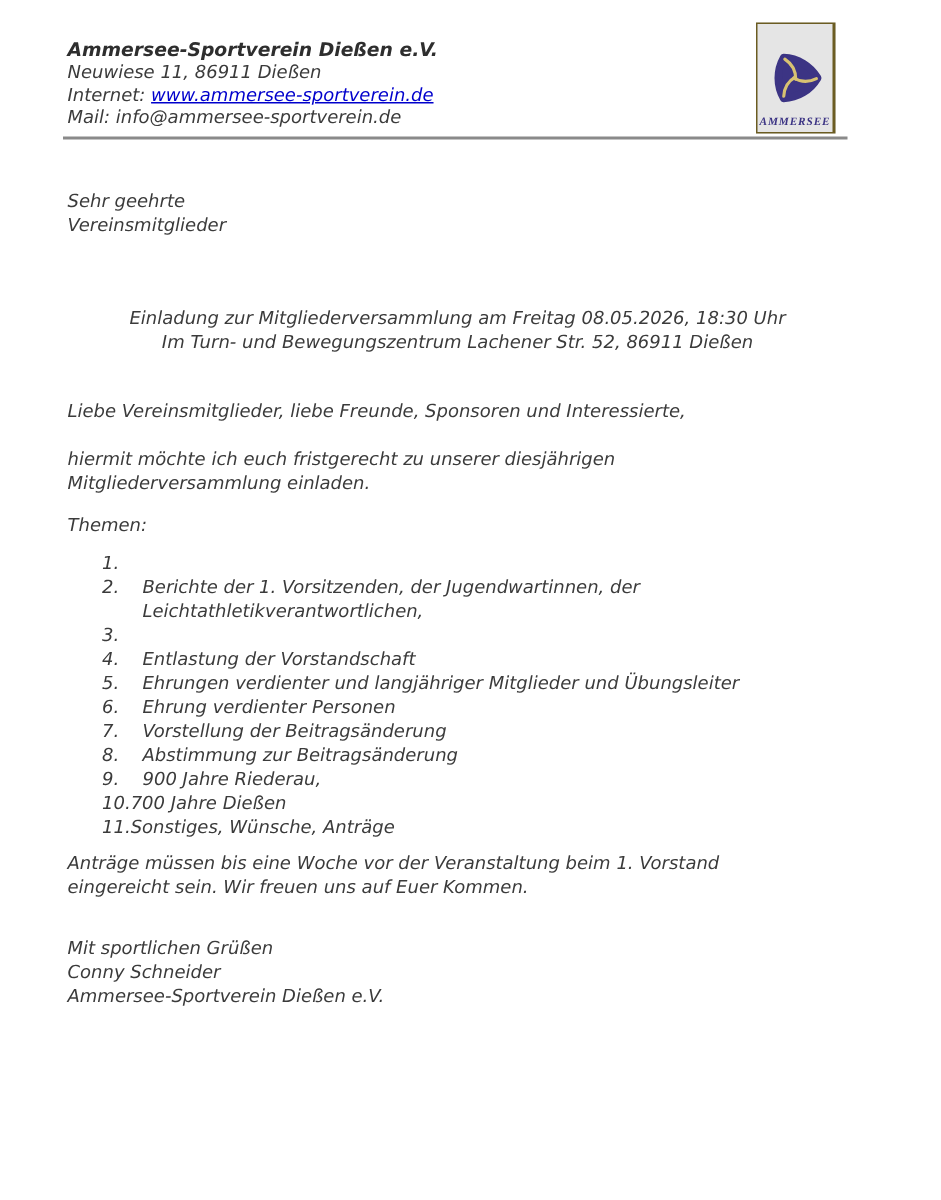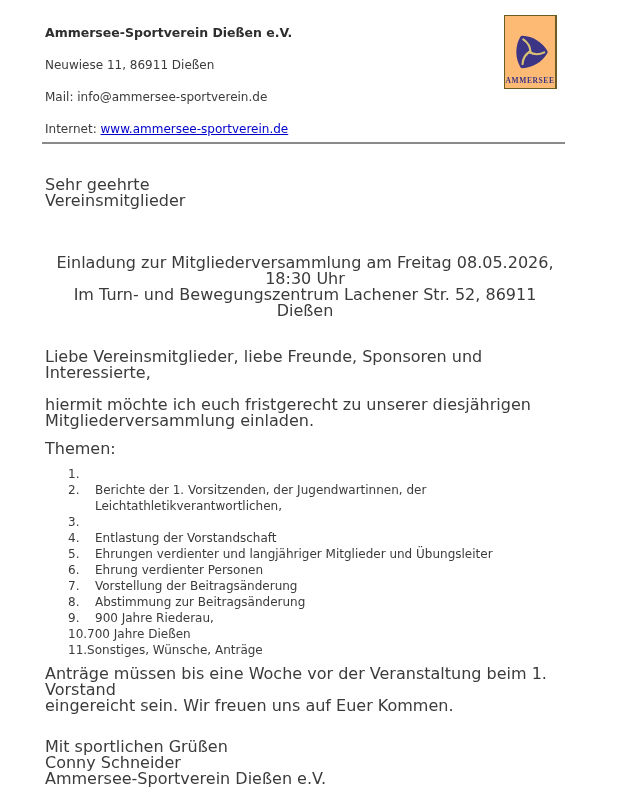--- a/index.html
+++ b/index.html
@@ -4,54 +4,54 @@
 <style>
   html,body { margin:0; padding:0; }
   body {
     width:627px; height:800px;
     background:#ffffff;
     font-family:"DejaVu Sans","Liberation Sans",sans-serif;
     color:#3b3b3b;
     position:relative;
     overflow:hidden;
   }
-  .page { position:relative; width:627px; height:628px; }
+  .page { position:relative; width:627px; height:628px;font-style:italic; }
   .content { padding:0 62px 0 45px; }
 
   
   .header-block { margin:0; padding-top:24px; font-size:12px; line-height:15px; }
   .org-name { font-weight:bold; font-size:12.5px; line-height:17px; color:#2e2e2e; }
-  .header-line { white-space:pre;margin-top:17px; }
+  .header-line { white-space:pre; }
   a.site-link { color:#0000cc; text-decoration:underline; }
   .rule {
     height:2px; background:#8a8a8a; border:none;
     margin:5px 62px 0 42px;
   }
 
   
   .logo {
     position:absolute; left:504px; top:15px;
     width:53px; height:74px;
-    background:#fdba74;
+    background:#e5e5e5;
     border:1.5px solid #6b5c22;
     border-right-width:2.5px;
     box-sizing:border-box;
     display:flex; flex-direction:column; align-items:center; justify-content:flex-end;
   }
   .logo svg { display:block; margin:0 auto 1px auto; }
   .logo-text {
     font-family:"Liberation Serif","DejaVu Serif",serif;
     font-size:7.5px; font-weight:bold; letter-spacing:0.6px;
     color:#3c3484; line-height:11px; padding-bottom:2px;
     white-space:nowrap;
   }
 
   
   .pre { white-space:pre-line; }
-  p { margin:0; font-size:16px; line-height:16px; }
+  p { margin:0; font-size:12px; line-height:16px; }
   .recipient { margin-top:33px; }
   .date-line { margin-top:30px; text-align:right; }
   .subject { margin-top:46px;text-align:center; }
   .salutation { margin-top:30px; }
   .intro { margin-top:16px; }
   .topics-label { margin-top:12px; }
 
   .topics { margin-top:9px; padding-left:23px; }
   .topic-row { display:flex; font-size:12px; line-height:16px; }
   .topic-num { min-width:27px; flex:none; }
@@ -63,22 +63,22 @@
 </style>
 </head>
 <body>
 
 <div class="page">
 
   <div class="content">
     <div class="header-block">
       <div class="org-name">Ammersee-Sportverein Dießen e.V.</div>
       <div class="header-line">Neuwiese 11, 86911 Dießen</div>
+      <div class="header-line"><span>Internet: </span><a href="#" class="site-link">www.ammersee-sportverein.de</a></div>
       <div class="header-line">Mail: info@ammersee-sportverein.de</div>
-      <div class="header-line"><span>Internet: </span><a href="#" class="site-link">www.ammersee-sportverein.de</a></div>
     </div>
   </div>
 
   <hr class="rule">
 
   <div class="logo">
     <svg width="42" height="44" viewBox="0 0 100 100" aria-hidden="true">
       <g transform="rotate(90 50 50)">
         <path d="M 50,14 A 66,66 0 0 1 82.5,68 A 66,66 0 0 1 17.5,68 A 66,66 0 0 1 50,14 Z" fill="#3c3484" stroke="#3c3484" stroke-width="12" stroke-linejoin="round"></path>
         <g fill="none" stroke="#d8c272" stroke-width="5" stroke-linecap="round">

